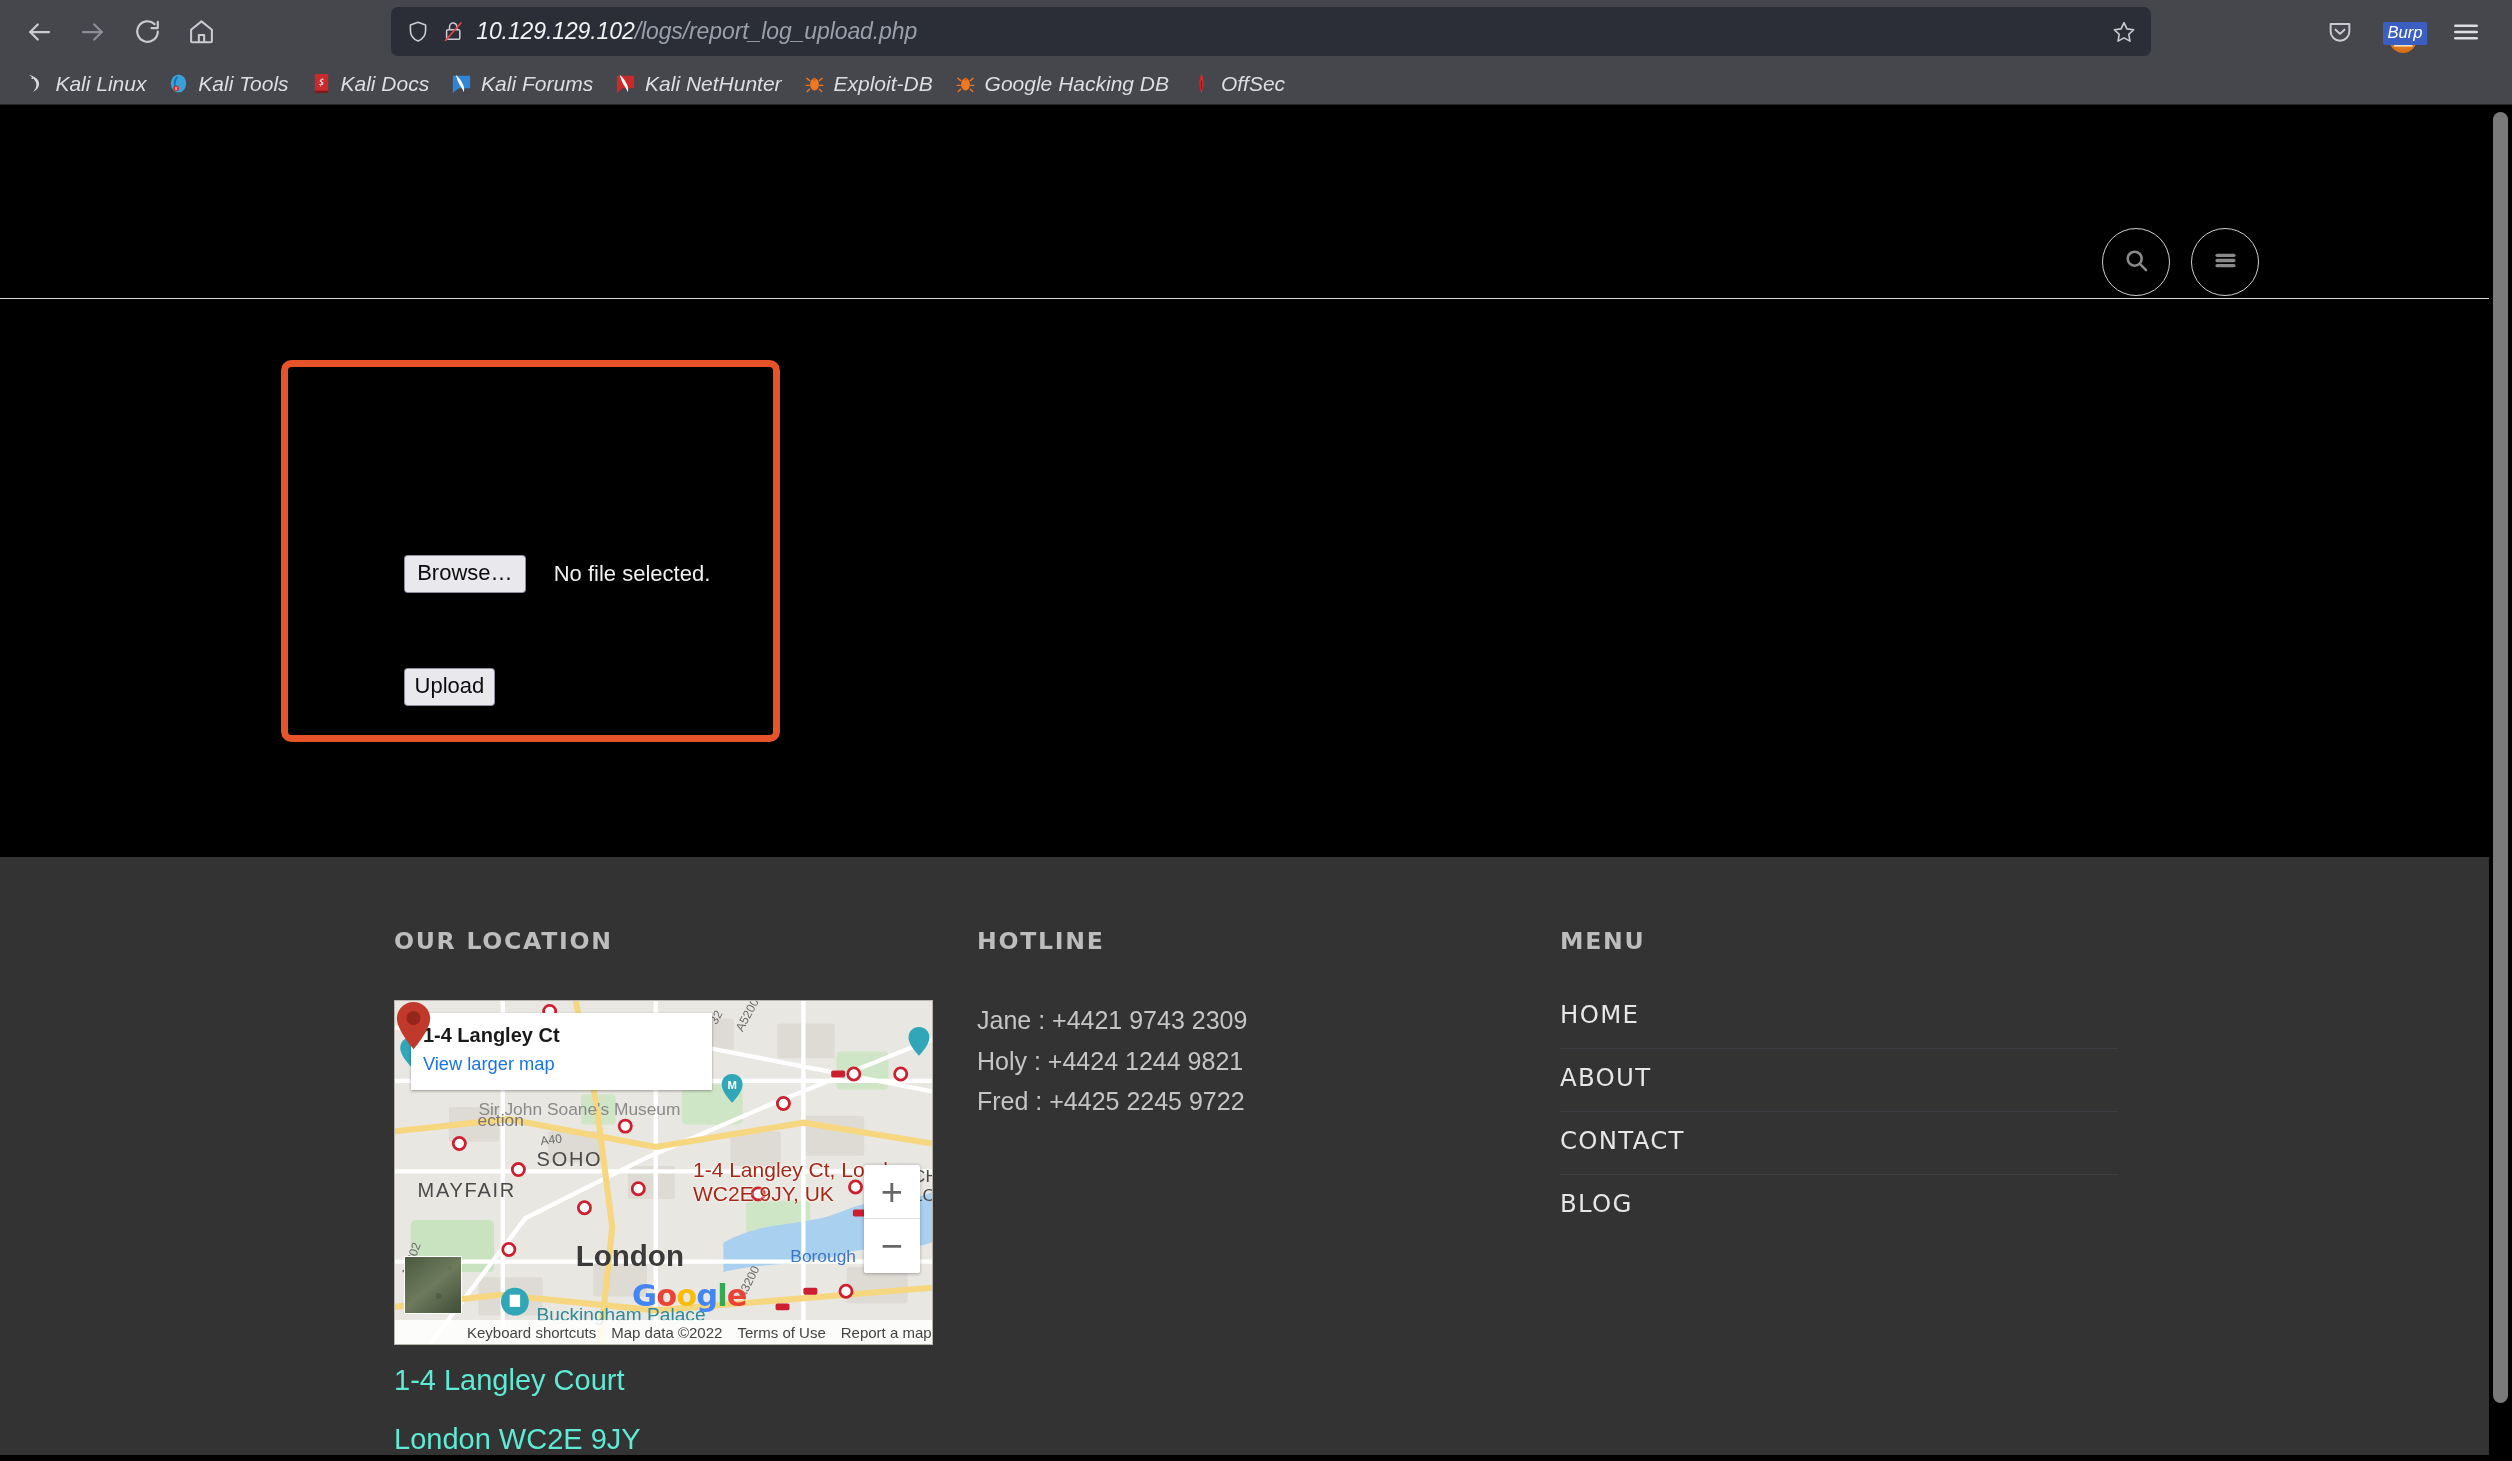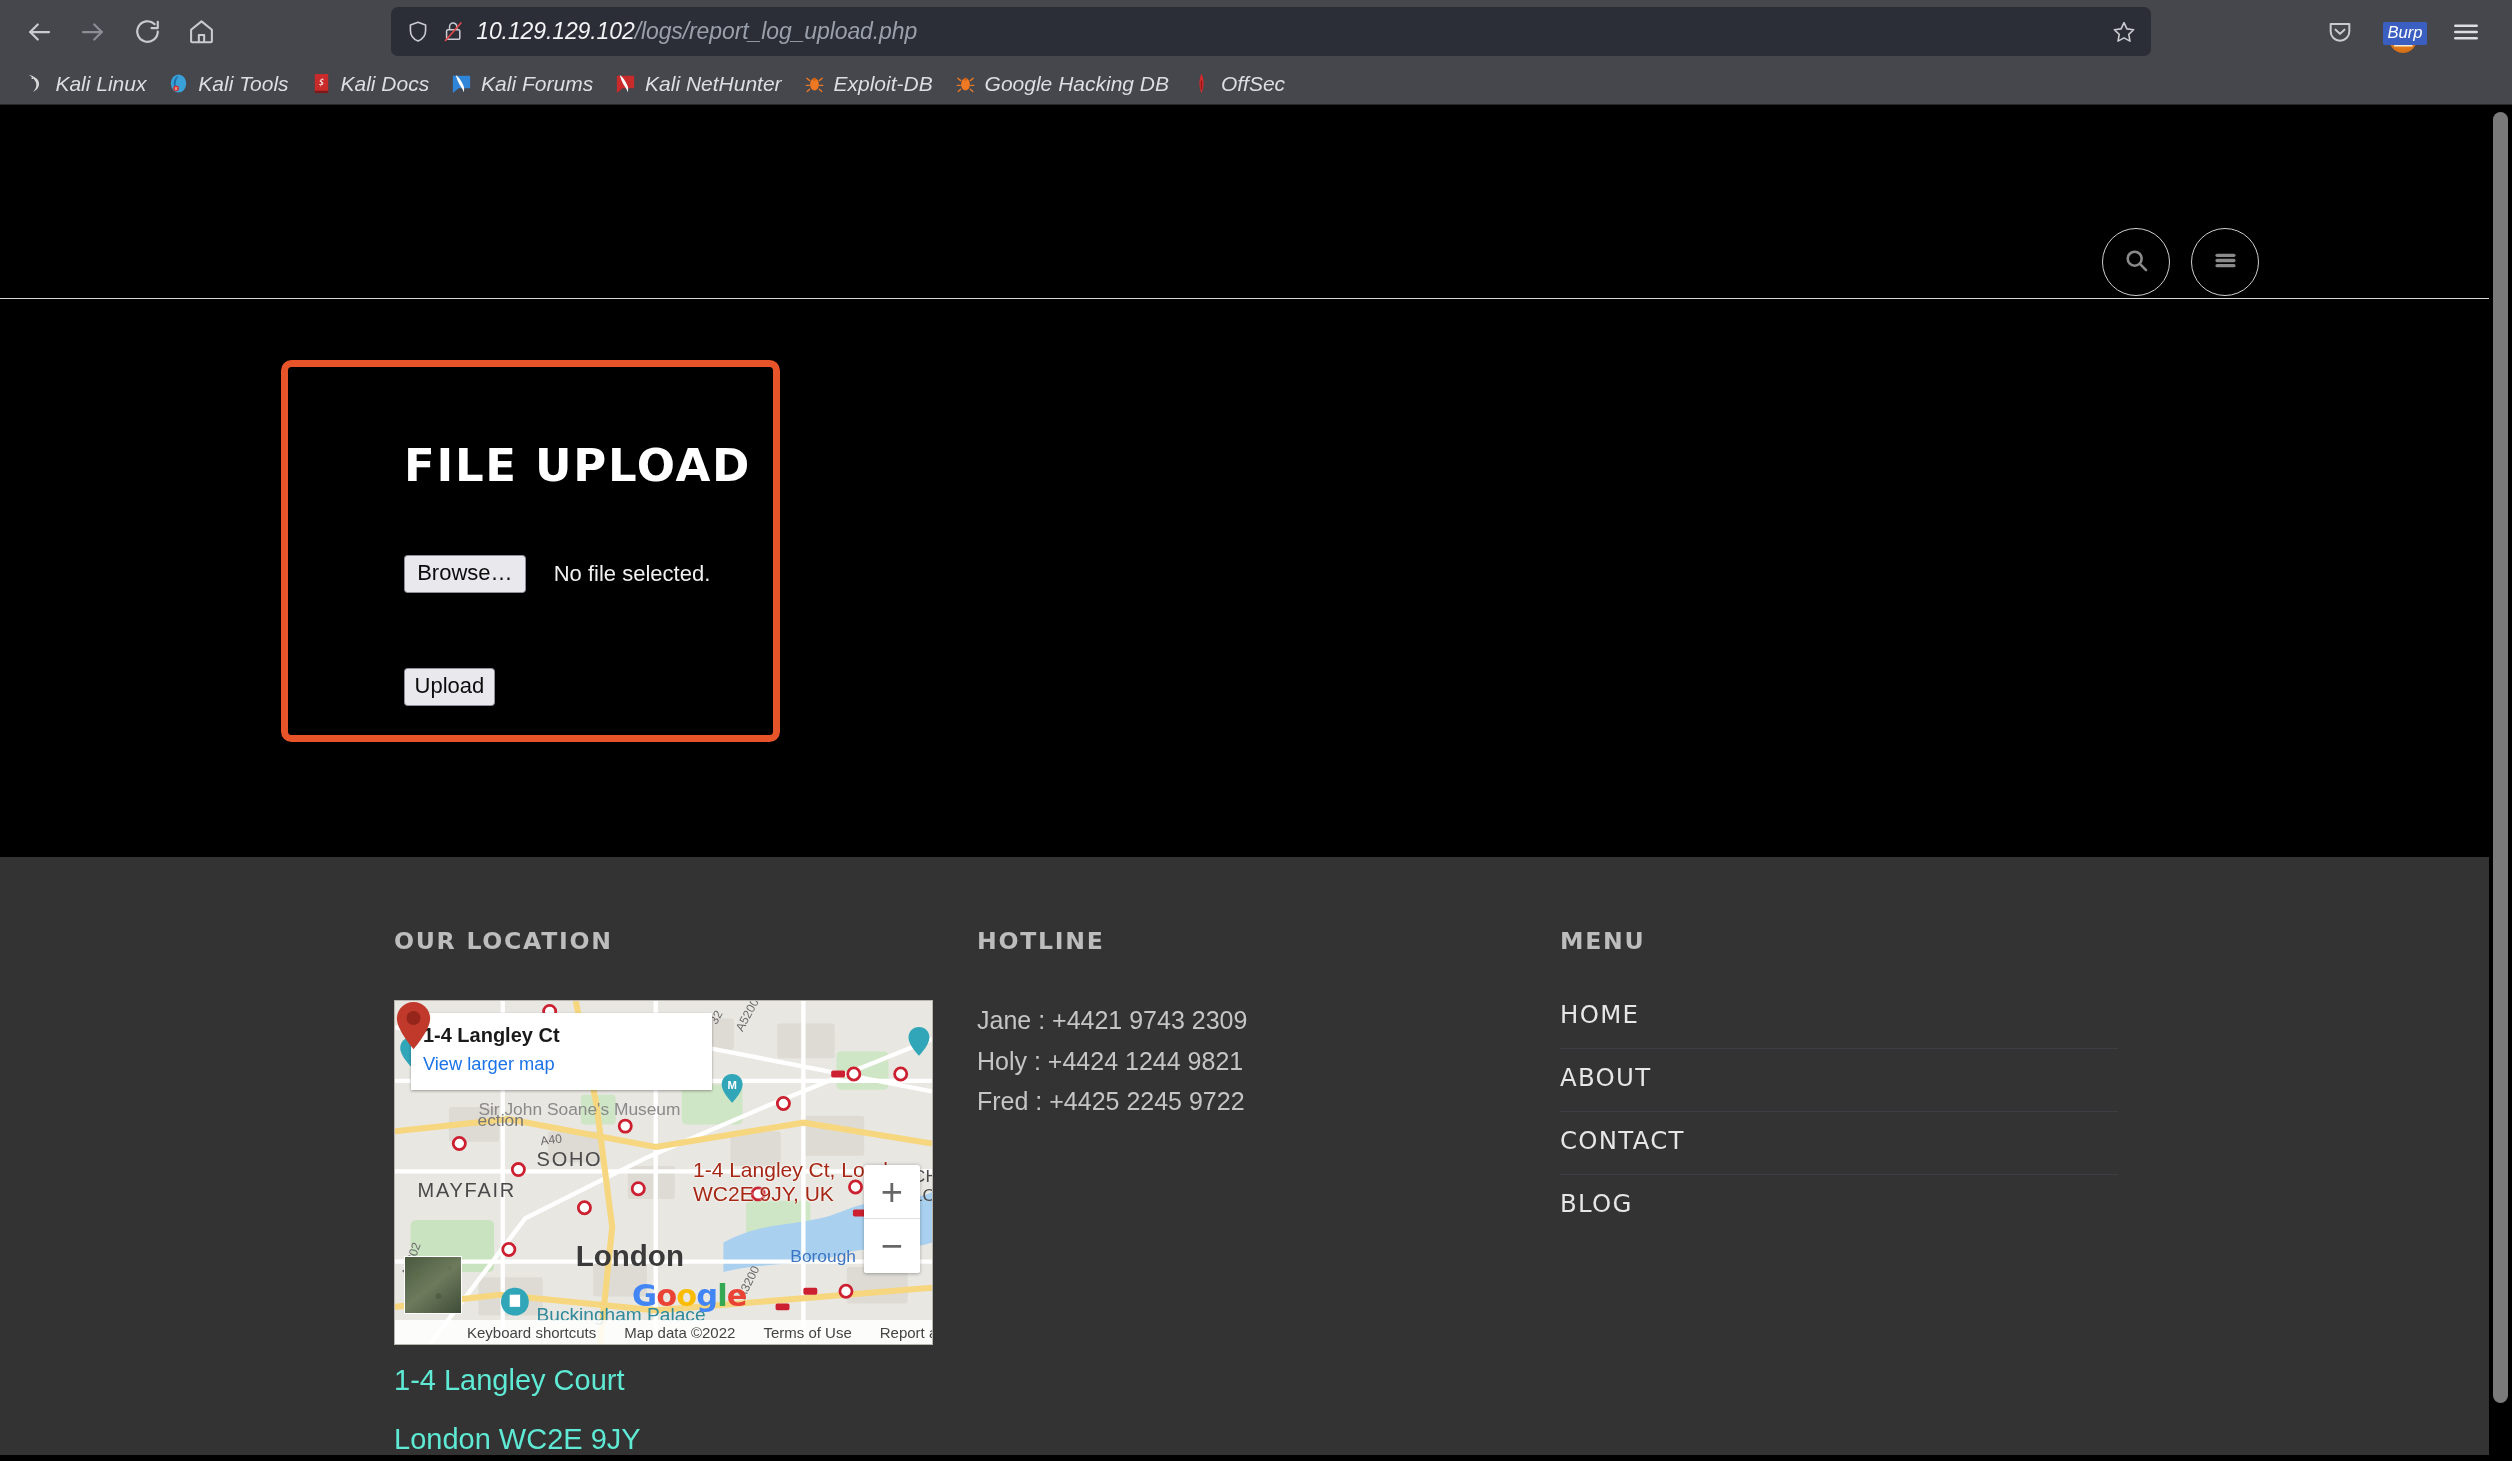--- a/index.html
+++ b/index.html
@@ -306,21 +306,21 @@
       linear-gradient(140deg, #4a5a40, #6d7a5c 50%, #3f4d38);
     border: 1.7px solid #fff;
   }
   .map-attr {
     position: absolute;
     left: 0; right: 0; bottom: 0;
     height: 23.6px;
     background: rgba(255,255,255,.86);
     display: flex;
     align-items: center;
-    gap: 28px;
+    gap: 15px;
     padding-left: 72px;
     font-size: 15px;
     color: #444;
     white-space: nowrap;
   }
   .map-google {
     position: absolute;
     left: 237px; bottom: 31px;
     font-size: 30.5px;
     font-weight: 700;
@@ -543,21 +543,20 @@
             <line x1="5.5" y1="12" x2="18.5" y2="12"></line>
             <line x1="5.5" y1="16" x2="18.5" y2="16"></line>
           </svg>
         </span>
       </div>
     </div>
   </div>
 
   <div class="main-area">
     <div class="upload-box">
-      <div class="upload-title">FILE UPLOAD</div>
       <div class="file-row">
         <button class="browse-btn">Browse…</button>
         <span class="file-status">No file selected.</span>
       </div>
       <button class="upload-btn">Upload</button>
     </div>
   </div>
 
   <div class="footer">
     <div class="footer-inner">

